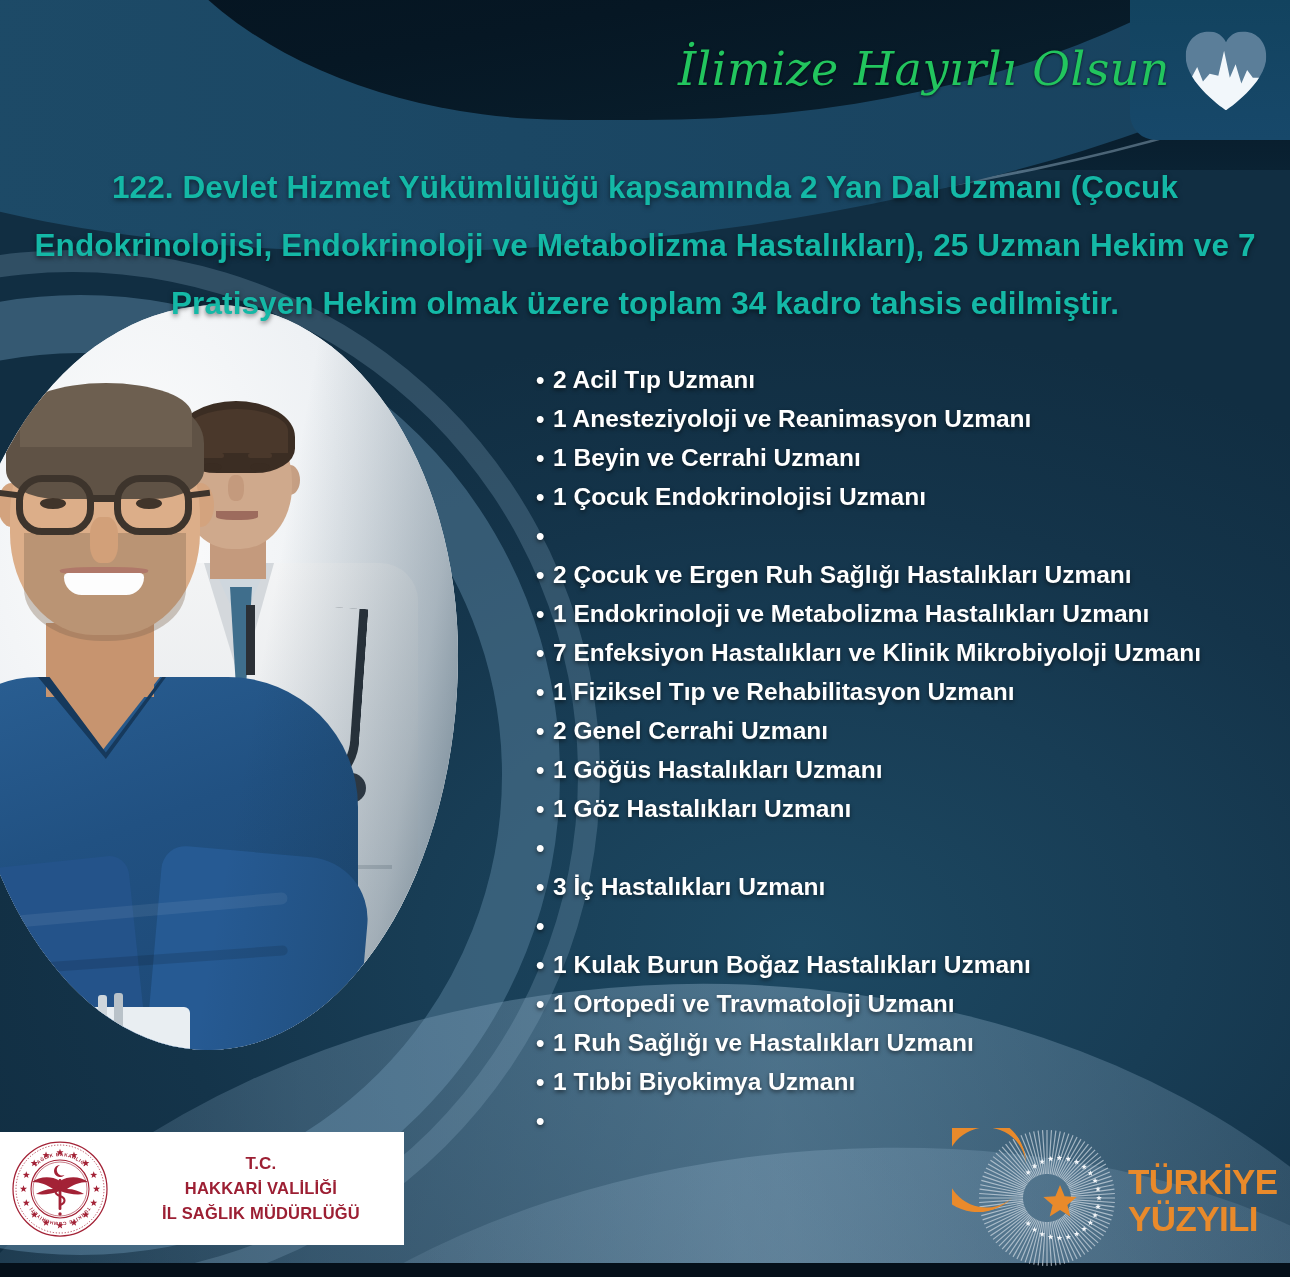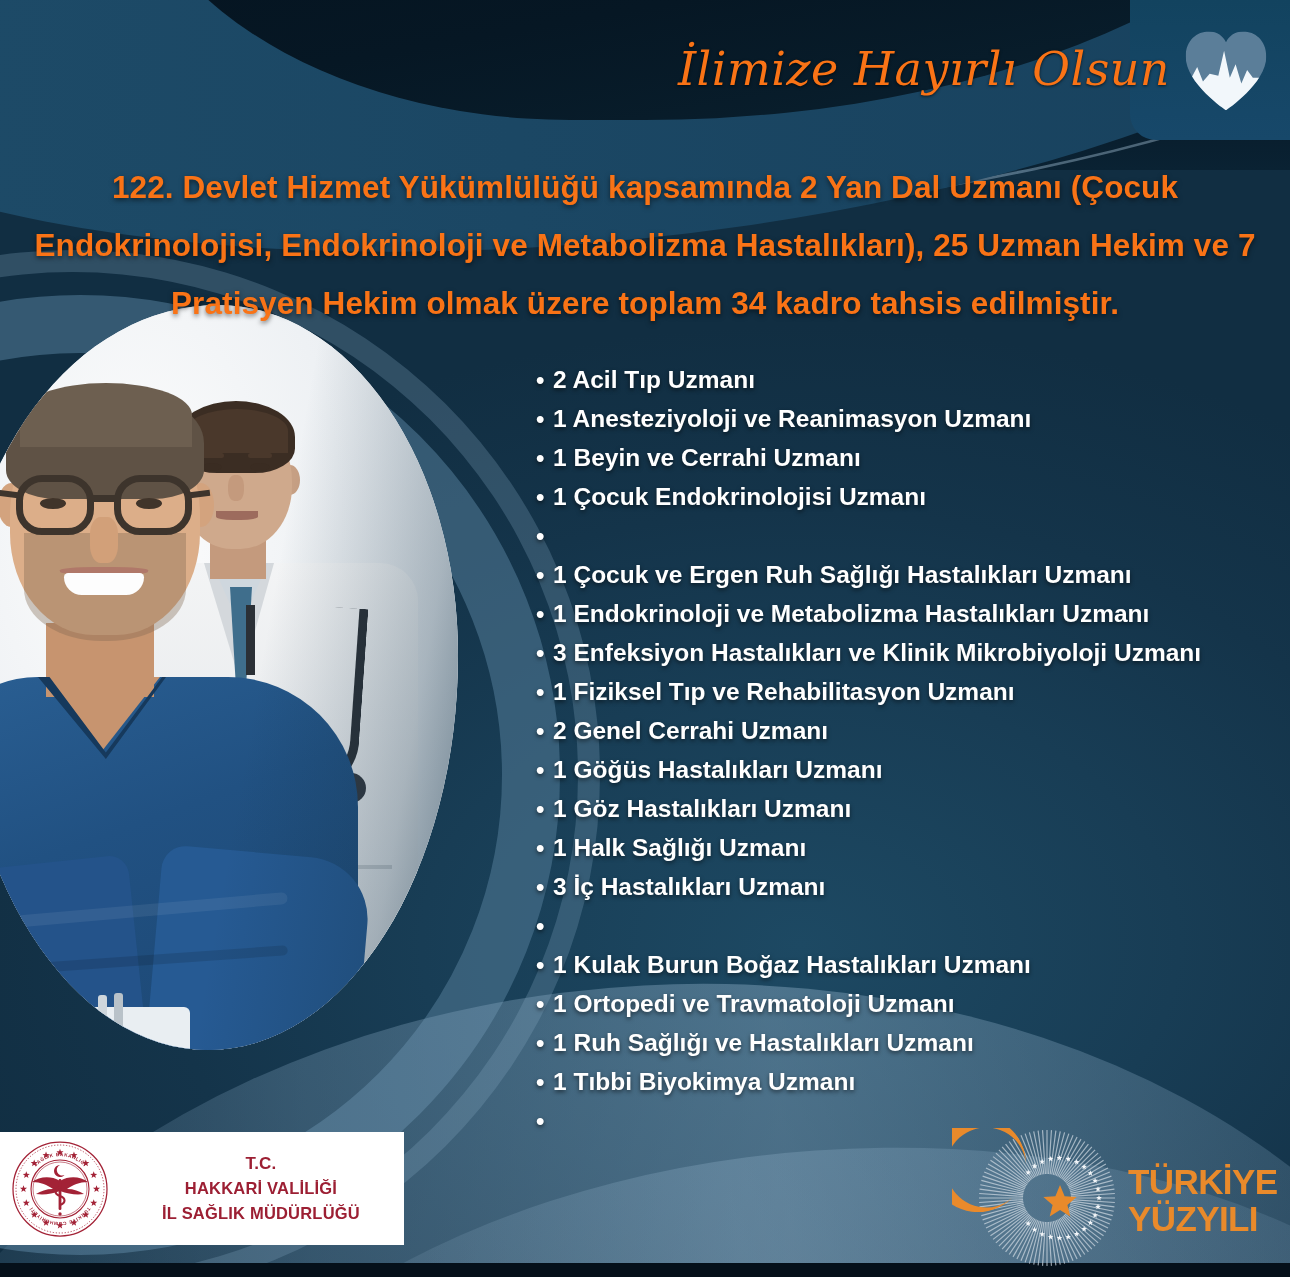--- a/index.html
+++ b/index.html
@@ -95,34 +95,34 @@
   }
   .bottom-strip{
     position:absolute;left:0;bottom:0;width:1290px;height:14px;
     background:#05101a;
   }
 
   
   .hdr-script{
     position:absolute;left:640px;top:30px;width:530px;height:78px;
     display:flex;align-items:center;justify-content:flex-end;
-    color:#f97316;
+    color:#22c55e;
     font-family:"DejaVu Serif","Liberation Serif",serif;
     font-style:italic;font-weight:400;font-size:46px;
     letter-spacing:.5px;
     text-shadow:0 1px 3px rgba(0,0,0,.65);
     white-space:nowrap;
   }
   .heart-logo{position:absolute;left:1178px;top:22px;width:96px;height:96px;}
 
   
   .title{
     position:absolute;left:30px;top:158px;width:1230px;
     text-align:center;
-    color:#f97316;
+    color:#14b8a6;
     font-size:31.5px;font-weight:bold;
     line-height:58px;
     letter-spacing:.1px;
     text-shadow:0 2px 5px rgba(0,0,0,.55);
     z-index:6;
   }
 
   
   .photo-wrap{
     position:absolute;left:-42px;top:305px;width:500px;height:745px;
@@ -338,49 +338,48 @@
       </div>
       <div class="li">
         <span class="dot">•</span>
         <span>1 Çocuk Endokrinolojisi Uzmanı</span>
       </div>
       <div class="li">
         <span class="dot">•</span>
       </div>
       <div class="li">
         <span class="dot">•</span>
-        <span>1 Çocuk ve Ergen Ruh Sağlığı Hastalıkları Uzmanı</span>
+        <span>2 Çocuk ve Ergen Ruh Sağlığı Hastalıkları Uzmanı</span>
       </div>
       <div class="li">
         <span class="dot">•</span>
         <span>1 Endokrinoloji ve Metabolizma Hastalıkları Uzmanı</span>
       </div>
       <div class="li">
         <span class="dot">•</span>
-        <span>3 Enfeksiyon Hastalıkları ve Klinik Mikrobiyoloji Uzmanı</span>
+        <span>7 Enfeksiyon Hastalıkları ve Klinik Mikrobiyoloji Uzmanı</span>
       </div>
       <div class="li">
         <span class="dot">•</span>
         <span>1 Fiziksel Tıp ve Rehabilitasyon Uzmanı</span>
       </div>
       <div class="li">
         <span class="dot">•</span>
         <span>2 Genel Cerrahi Uzmanı</span>
       </div>
       <div class="li">
         <span class="dot">•</span>
         <span>1 Göğüs Hastalıkları Uzmanı</span>
       </div>
       <div class="li">
         <span class="dot">•</span>
         <span>1 Göz Hastalıkları Uzmanı</span>
       </div>
       <div class="li">
         <span class="dot">•</span>
-        <span>1 Halk Sağlığı Uzmanı</span>
       </div>
       <div class="li">
         <span class="dot">•</span>
         <span>3 İç Hastalıkları Uzmanı</span>
       </div>
       <div class="li">
         <span class="dot">•</span>
       </div>
       <div class="li">
         <span class="dot">•</span>

